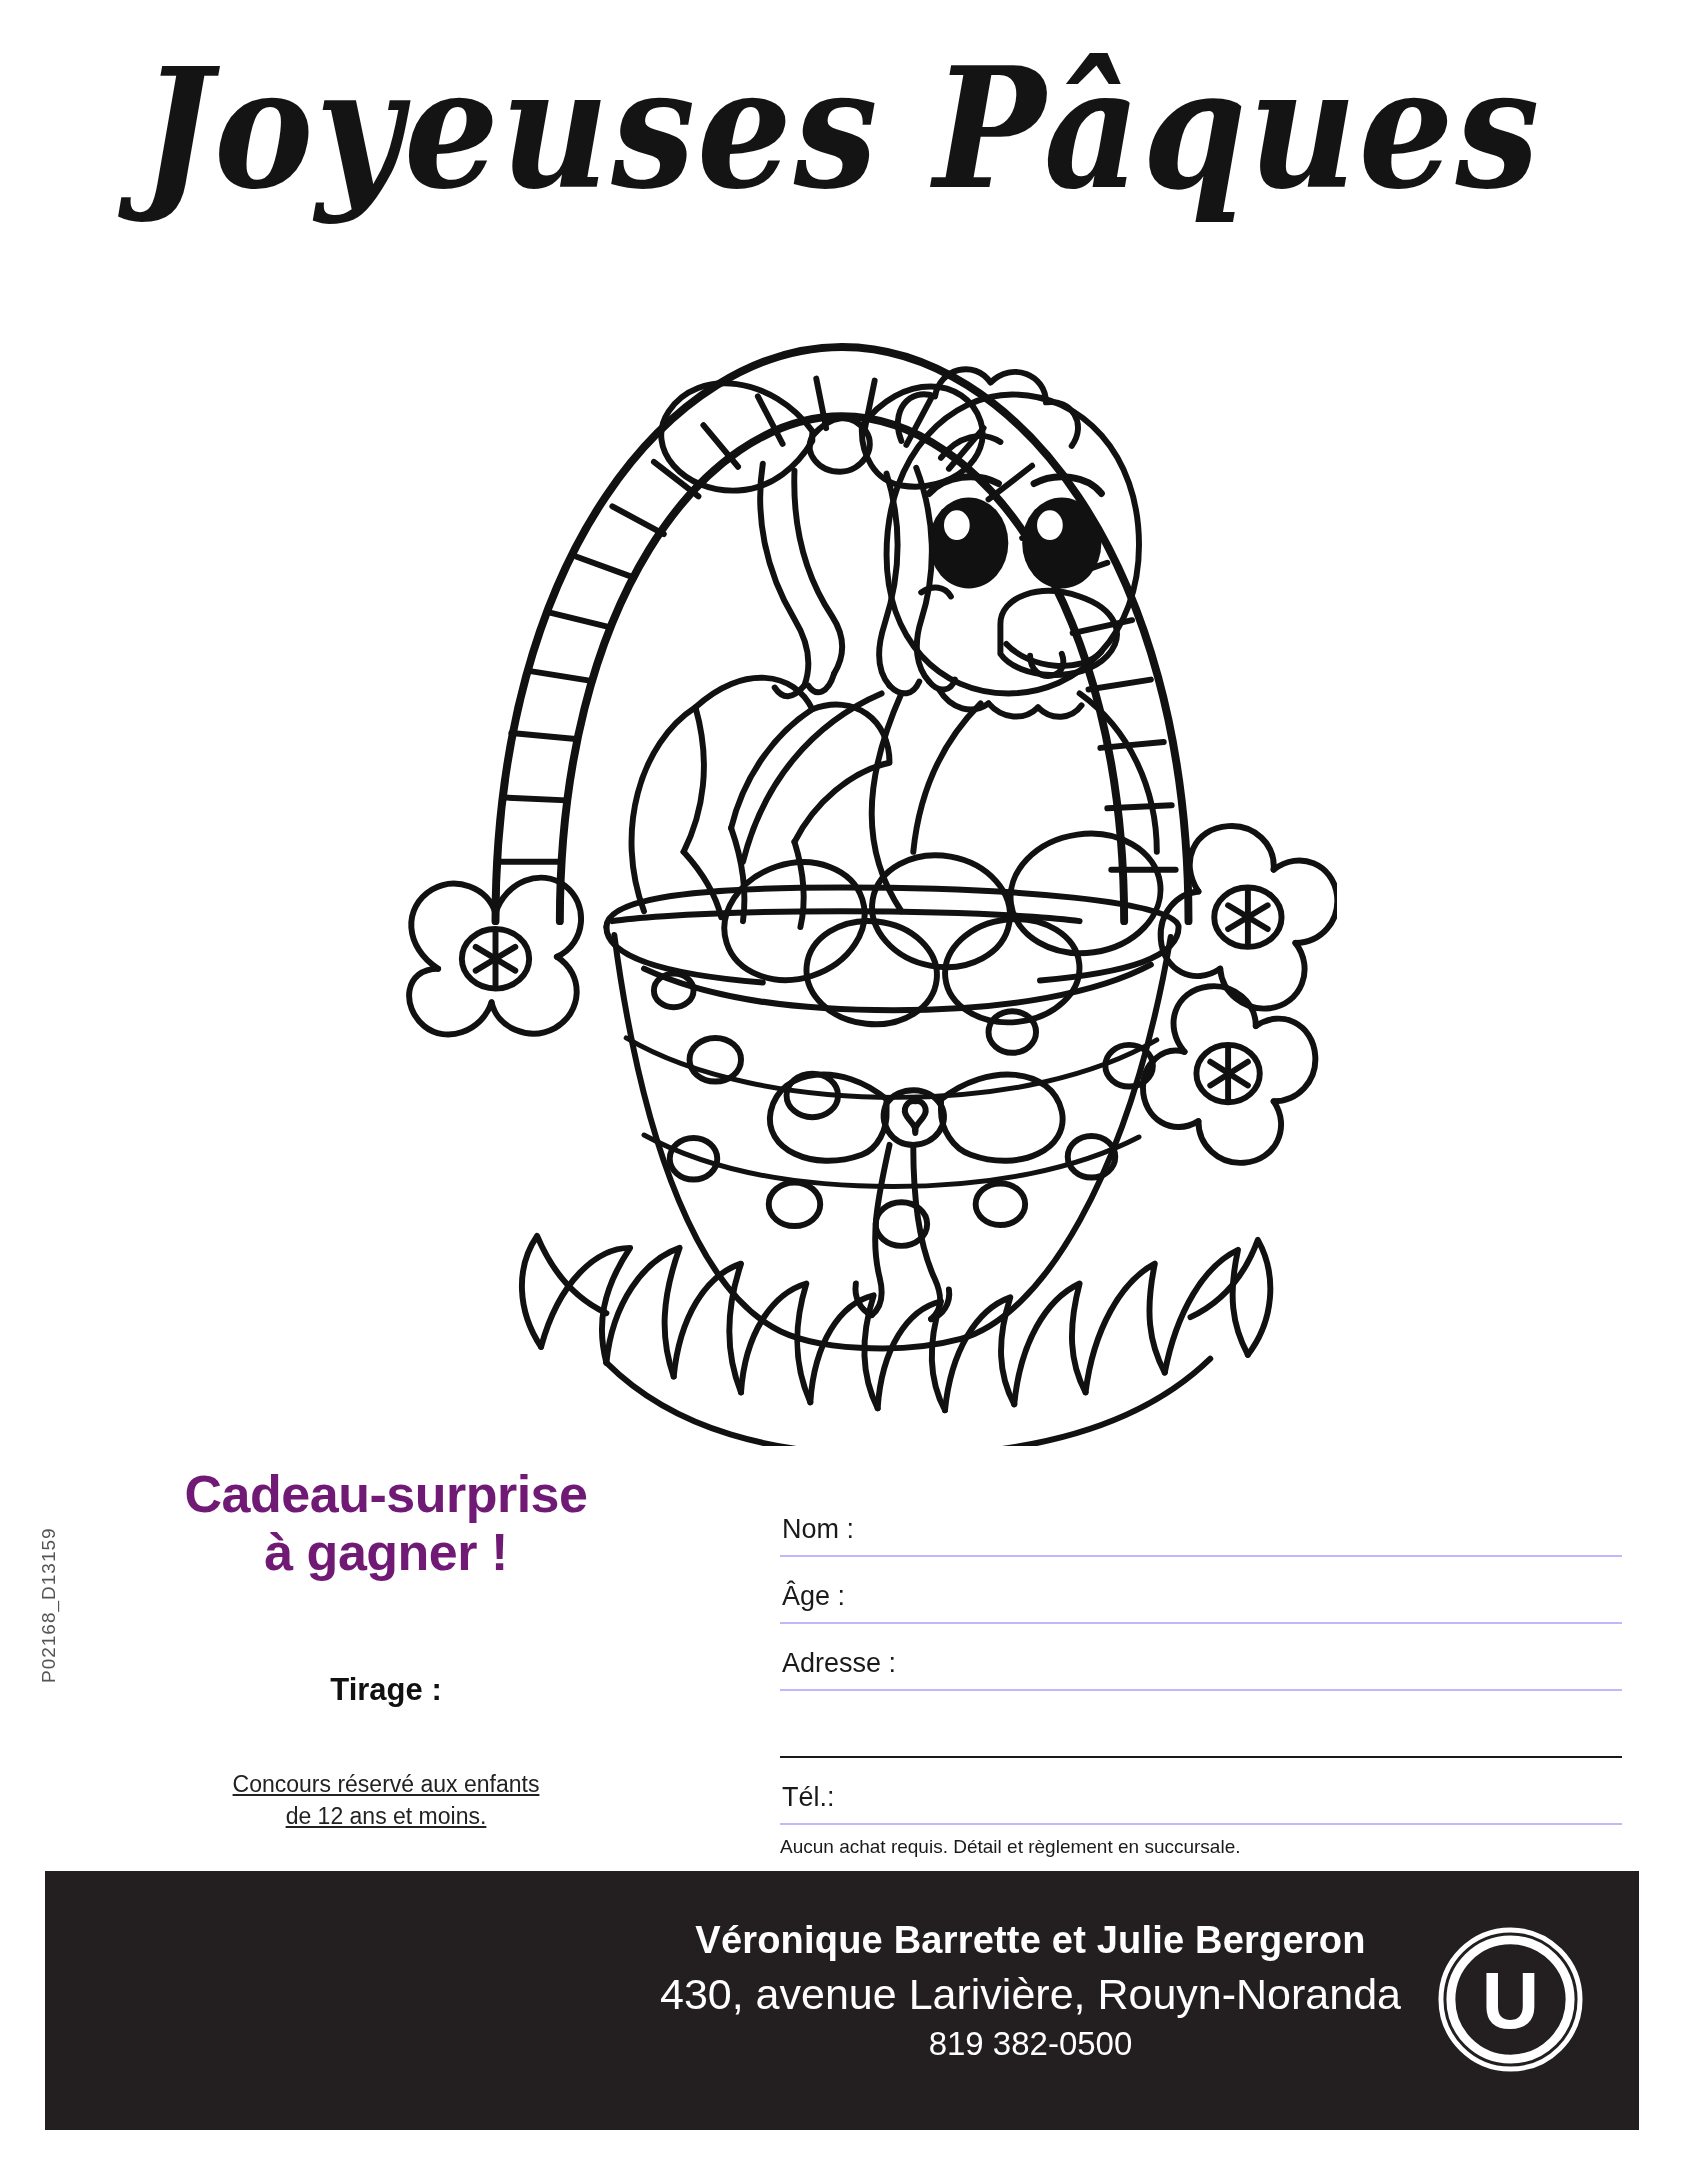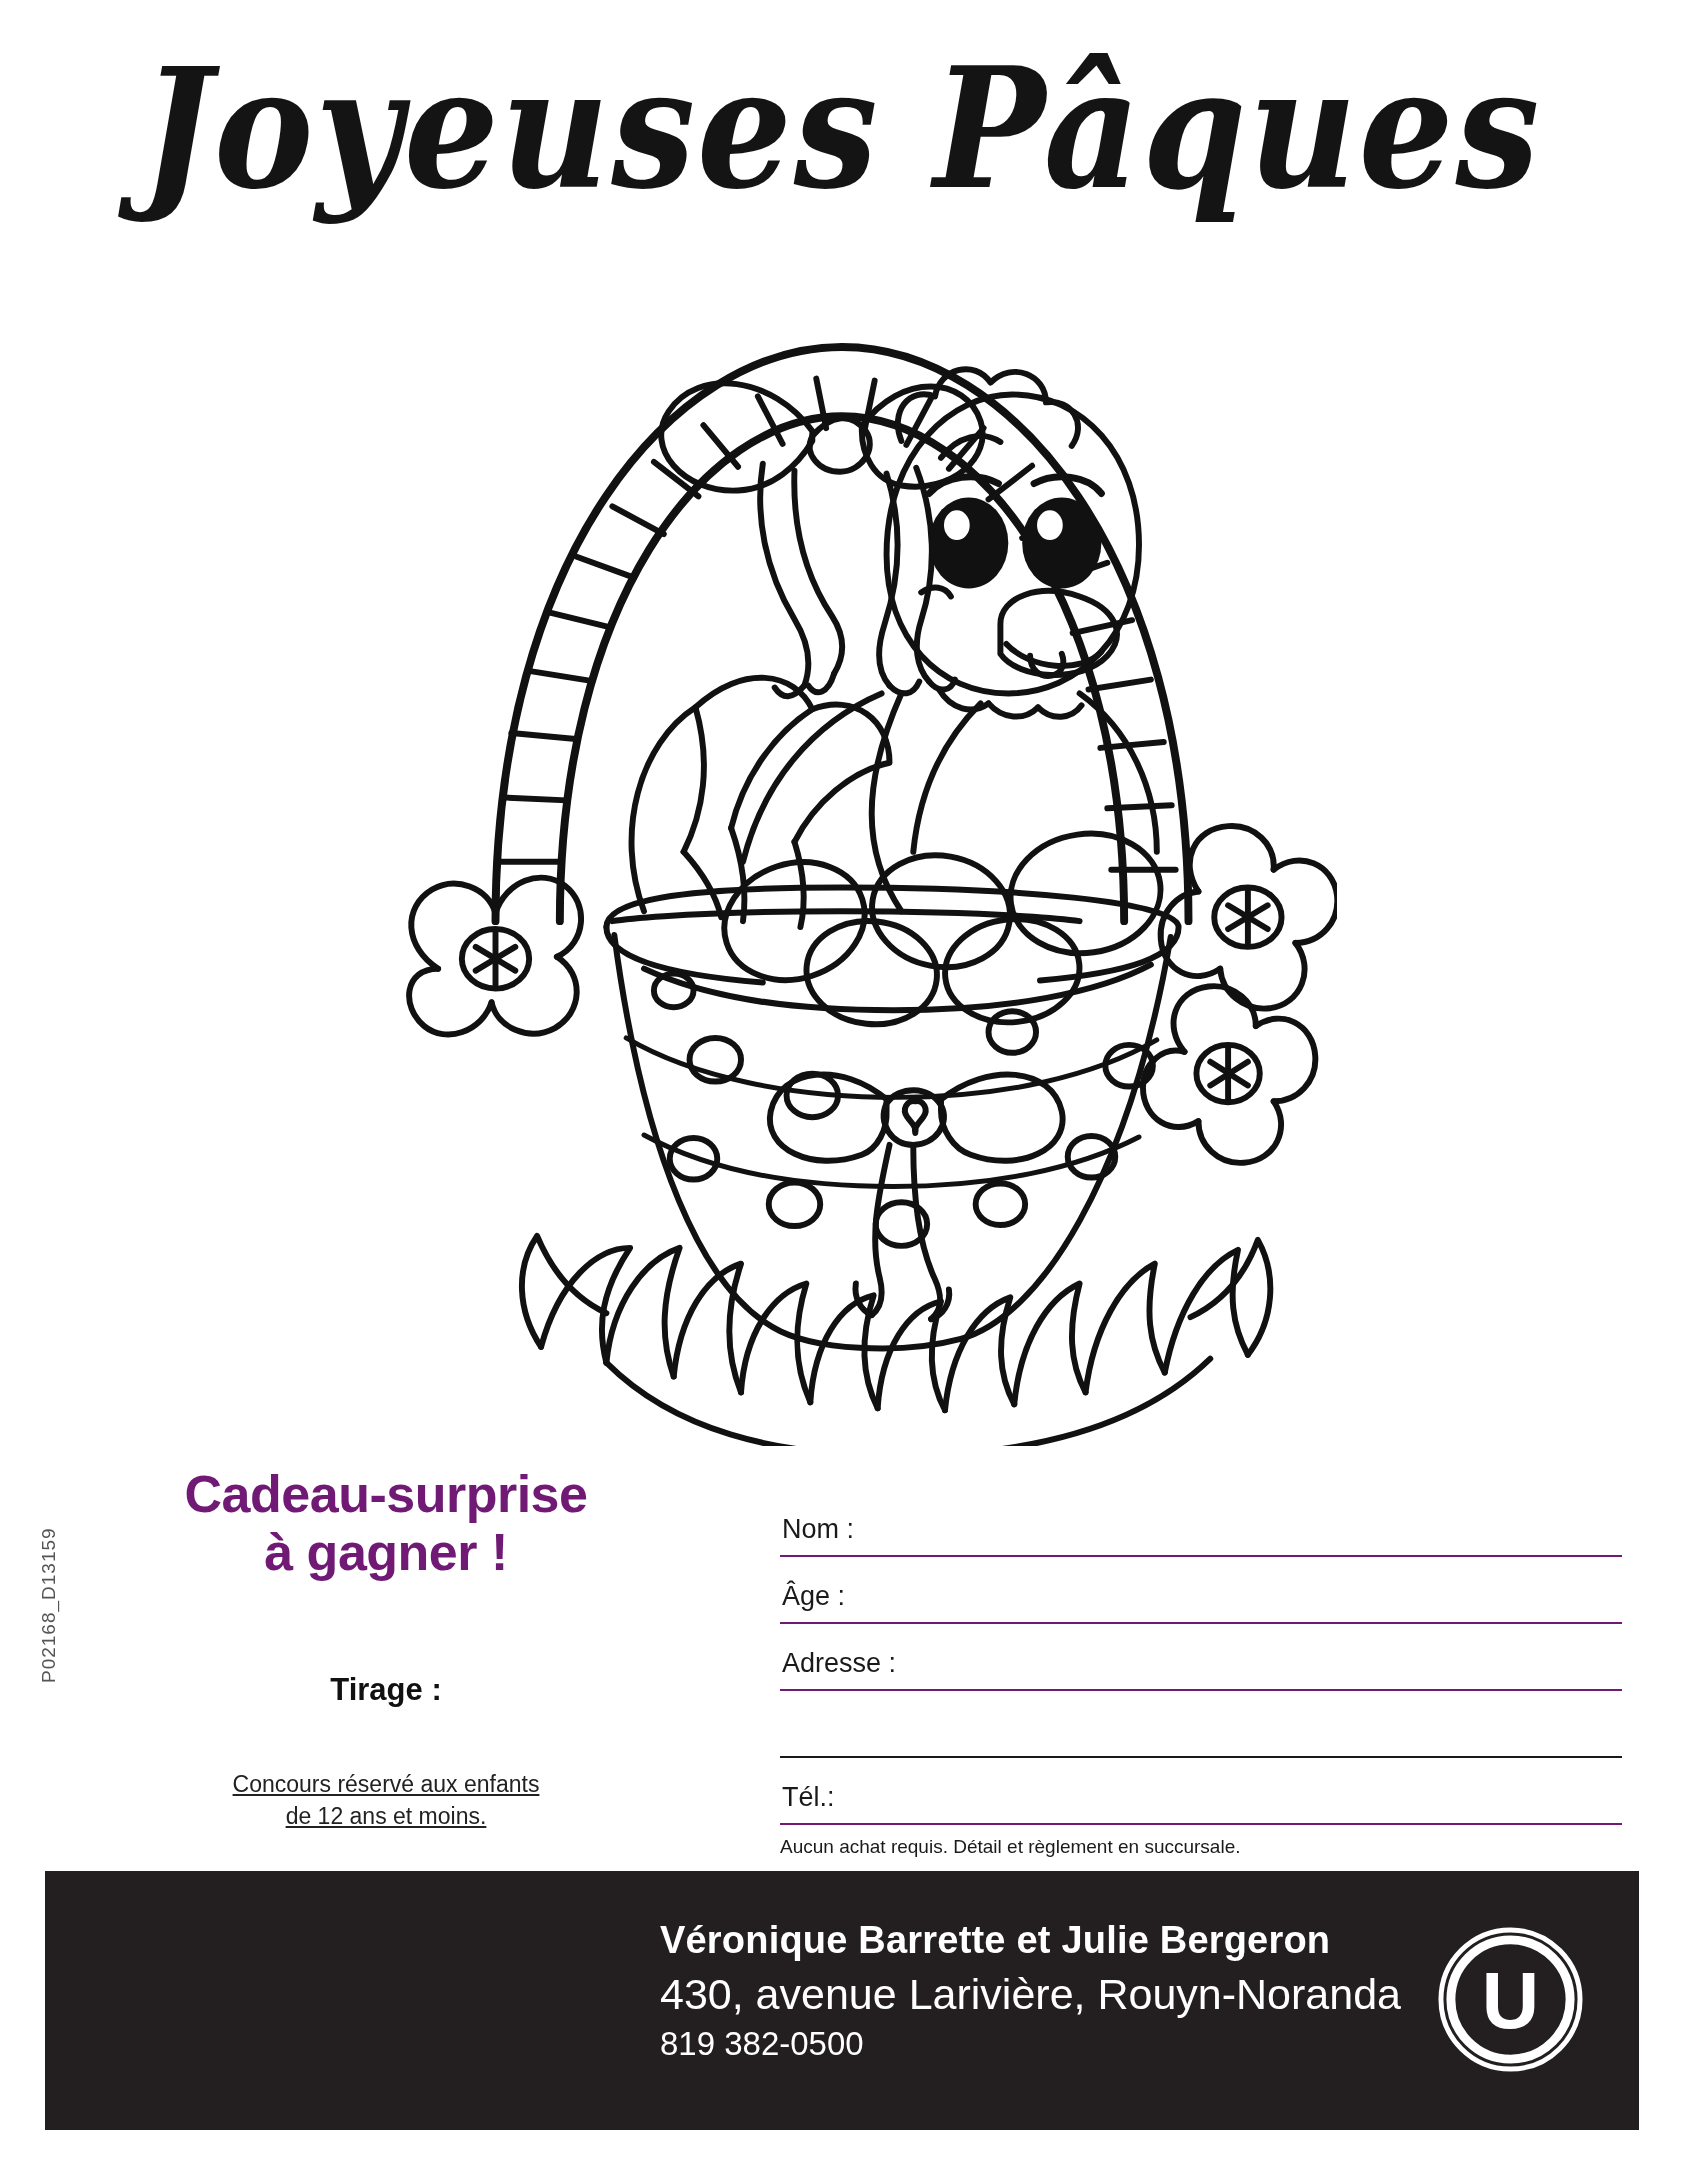--- a/index.html
+++ b/index.html
@@ -92,21 +92,21 @@
   
   .form {
     position: absolute;
     left: 780px;
     top: 1490px;
     width: 842px;
   }
   .form-row {
     position: relative;
     height: 65px;
-    border-bottom: 2px solid #701a75;
+    border-bottom: 2px solid #c4b5fd;
   }
   .form-row.blank { border-bottom: 2px solid #1a1a1a; }
   .form-label {
     position: absolute;
     left: 2px;
     bottom: 10px;
     font-size: 27px;
     color: #1a1a1a;
   }
   .form-note {
@@ -122,21 +122,21 @@
     top: 1871px;
     width: 1594px;
     height: 259px;
     background: #231f20;
     color: #ffffff;
   }
   .footer-text {
     position: absolute;
     right: 238px;
     top: 48px;
-    text-align: left;
+    text-align: center;
   }
   .footer-name {
     font-weight: 700;
     font-size: 38px;
     letter-spacing: 0.2px;
   }
   .footer-addr {
     margin-top: 8px;
     font-size: 43px;
   }

